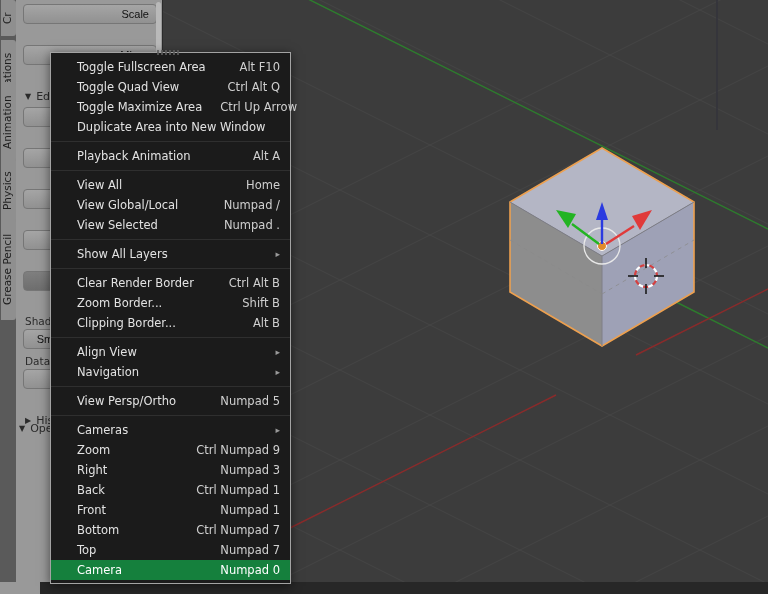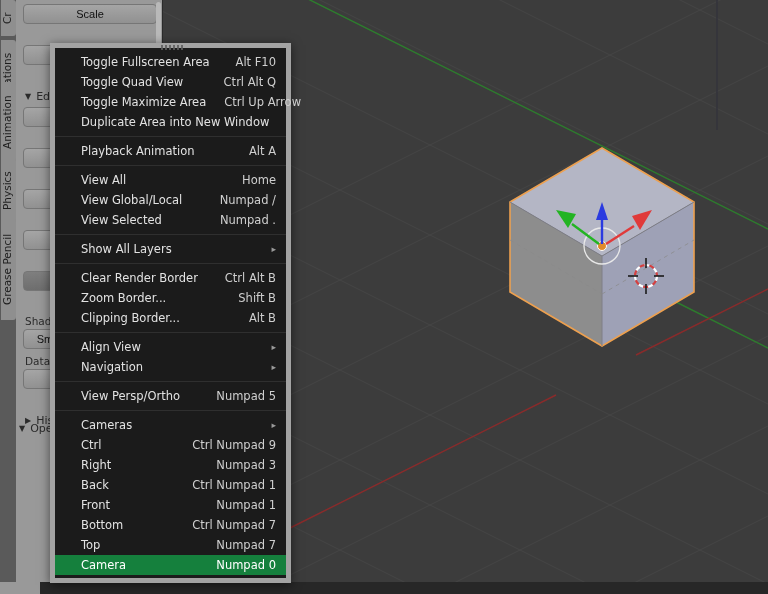--- a/index.html
+++ b/index.html
@@ -55,39 +55,39 @@
     font-weight:normal;
   }
   .tri { font-size:8px; color:#2a2a2a; }
   .op-btn {
     display:block; width:100%;
     background:linear-gradient(#a5a5a5,#919191);
     border:1px solid #767676;
     border-radius:4px;
     color:#111; font-size:11px;
     padding:3px 7px; margin-bottom:21px;
-    text-align:center;
+    text-align:right;
   }
   .op-btn.pressed {
     background:linear-gradient(#7f7f7f,#6e6e6e);
     color:#f0f0f0;
   }
   .sub-lbl { color:#2b2b2b; font-size:10.5px; padding:3px 0 2px 2px; }
   .btn-row { display:flex; gap:3px; margin-bottom:3px; }
   .btn-row .op-btn { margin-bottom:0; text-align:center; }
   #shelfScrollbar {
     position:absolute; right:1px; top:2px; width:5px; height:250px;
     background:#b9b9b9; border-radius:3px;
   }
 
   
   #menu {
-    position:absolute; left:50px; top:43px; width:241px;
+    position:absolute; left:50px; top:52px; width:241px;
     background:#1b1b1b;
-    border:5px solid #a3a3a3;
+    border:1px solid #a3a3a3;
     padding:4px 0 3px 0;
     box-shadow:0 2px 10px rgba(0,0,0,.55);
     z-index:50;
   }
   .mi {
     position:relative;
     display:flex; align-items:center;
     height:20px;
     padding:0 10px 0 26px;
     color:#e2e2e2; font-size:11.5px;
@@ -334,21 +334,21 @@
       <span class="short">Numpad 5</span>
     </div>
 
     <div class="msep"></div>
 
     <div class="mi">
       <span class="lbl">Cameras</span>
       <span class="arrow">▸</span>
     </div>
     <div class="mi">
-      <span class="lbl">Ctrl</span>
+      <span class="lbl">Zoom</span>
       <span class="short">Ctrl Numpad 9</span>
     </div>
     <div class="mi">
       <span class="lbl">Right</span>
       <span class="short">Numpad 3</span>
     </div>
     <div class="mi">
       <span class="lbl">Back</span>
       <span class="short">Ctrl Numpad 1</span>
     </div>

